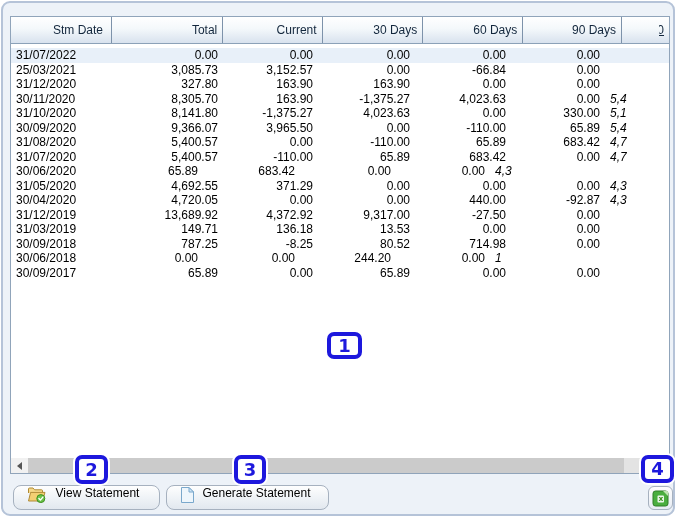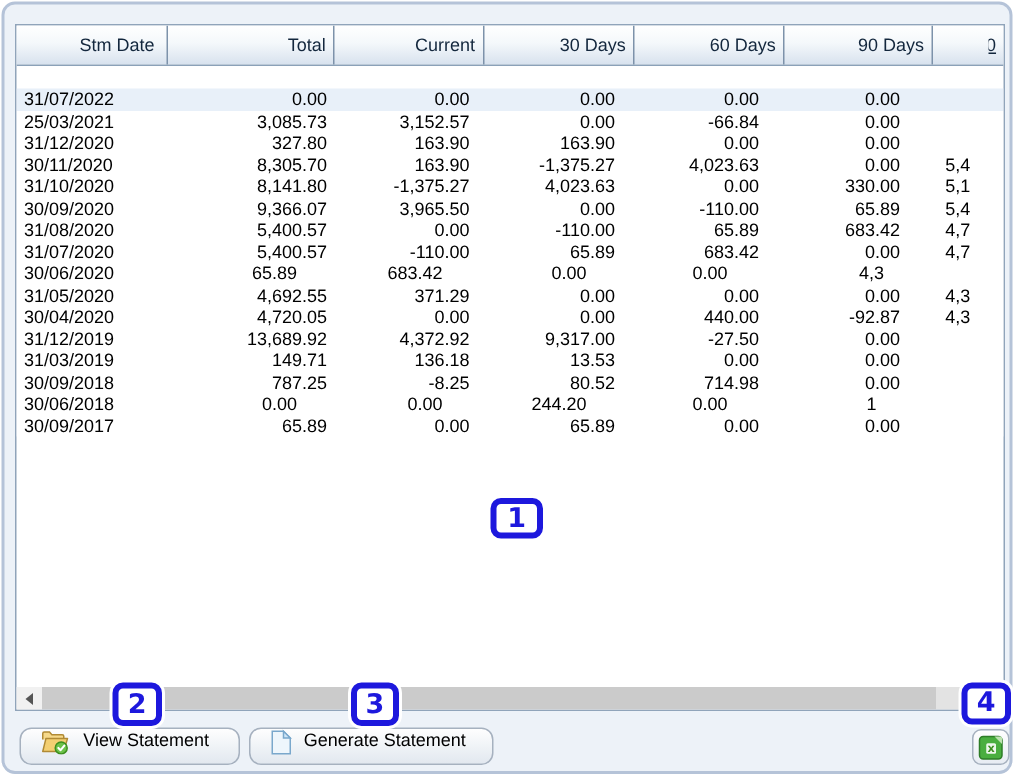--- a/index.html
+++ b/index.html
@@ -18,27 +18,27 @@
   }
   .ghead { display:flex; height:26px;
     background:linear-gradient(to bottom,#ffffff 0%,#f4f8fb 45%,#d8e2ee 100%);
     border-bottom:1px solid #8ba1b8; }
   .hcell { box-sizing:border-box; padding:0 5px; font-size:12px; color:#13273d;
     display:flex; align-items:center; border-right:1px solid #7d92aa; white-space:nowrap; overflow:hidden;margin-left:37px; }
   .hcell.num { justify-content:flex-end; }
   .hcell.last { border-right:none;text-decoration:underline; }
   .c0{width:97px;} .c1{width:115px;} .c2{width:95px;} .c3{width:97px;}
   .c4{width:96px;} .c5{width:94px;} .c6{flex:1;}
-  .gbody { padding-top:15px; }
+  .gbody { padding-top:4px; }
   .trow { display:flex; height:14.5px; background:#ffffff; }
   .trow.selected { background:#e8f0f9; }
   .tcell { box-sizing:border-box; padding:0 5px; font-size:12px; line-height:14.5px;
     color:#000; white-space:nowrap; overflow:hidden; }
   .tcell.c1,.tcell.c2,.tcell.c3,.tcell.c4,.tcell.c5 { text-align:right; }
-  .tcell.c6 { text-align:center; padding-right:2px; }
+  .tcell.c6 { text-align:left; padding-right:2px;font-style:italic; }
   
   .hscroll { position:absolute; left:0; bottom:0; width:658px; height:15px; background:#e3e3e3; }
   .sarrow { position:absolute; top:0; width:17px; height:15px; background:#f1f1f1;
     display:flex; align-items:center; justify-content:center; }
   .sarrow-left { left:0; }
   .sarrow-right { right:0; width:15px; }
   .tri-left { width:0; height:0; border-top:4px solid transparent; border-bottom:4px solid transparent;
     border-right:5px solid #555; }
   .tri-right { width:0; height:0; border-top:4px solid transparent; border-bottom:4px solid transparent;
     border-left:5px solid #777; }

